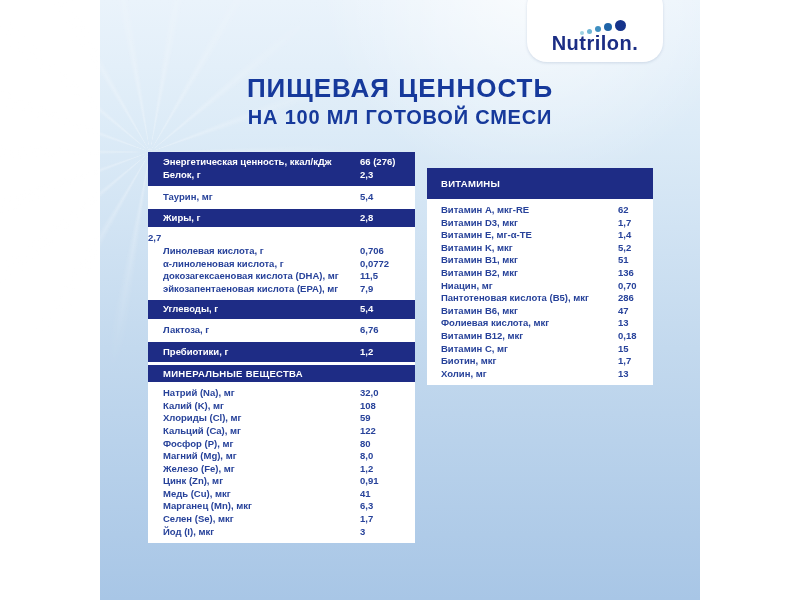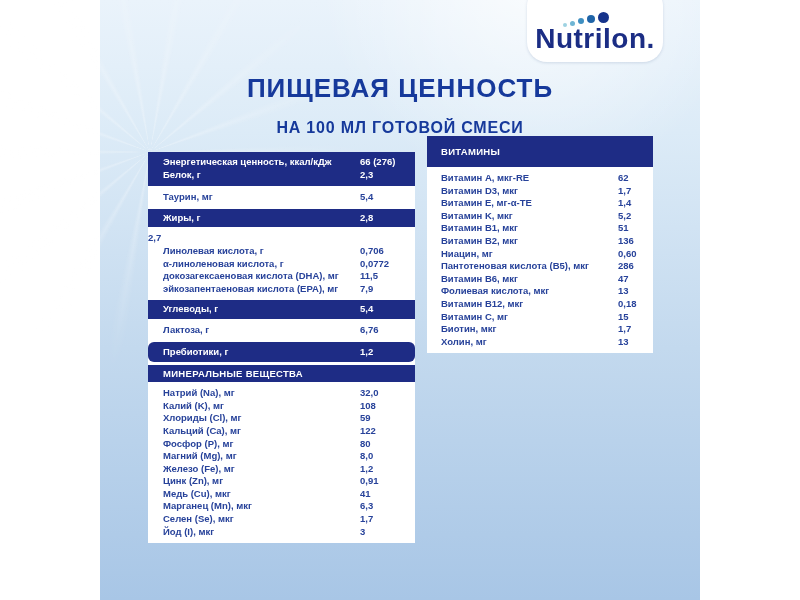--- a/index.html
+++ b/index.html
@@ -24,47 +24,47 @@
   }
   
   .logo-box{
     position:absolute;left:427px;top:-14px;width:136px;height:76px;
     background:#fff;border-radius:20px;
     box-shadow:0 1px 3px rgba(60,90,140,.18);
     display:flex;align-items:flex-end;justify-content:center;
   }
   .logo-inner{position:relative;padding-bottom:9px;text-align:center;}
   .logo-text{
-    color:#1b2d84;font-weight:bold;font-size:28px;letter-spacing:.5px;line-height:1;
+    color:#1b2d84;font-weight:bold;font-size:20px;letter-spacing:.5px;line-height:1;
   }
   .logo-dots{position:absolute;top:-11px;left:28px;width:70px;height:14px;}
   .logo-dots i{position:absolute;border-radius:50%;}
   .d1{width:4px;height:4px;left:0;top:9px;background:#9ed2e2;}
   .d2{width:5px;height:5px;left:7px;top:7px;background:#6fb5d4;}
   .d3{width:6px;height:6px;left:15px;top:4px;background:#3f8fc1;}
   .d4{width:8px;height:8px;left:24px;top:1px;background:#1f64a8;}
   .d5{width:11px;height:11px;left:35px;top:-2px;background:#16338b;}
   
   .title{position:absolute;left:0;width:600px;top:74px;text-align:center;color:#16399b;}
   .title-main{font-size:26px;font-weight:bold;letter-spacing:1px;line-height:1.1;}
-  .title-sub{font-size:16px;font-weight:bold;letter-spacing:.8px;margin-top:16px;}
+  .title-sub{font-size:20px;font-weight:bold;letter-spacing:.8px;margin-top:3px;}
   
   .tbl{position:absolute;background:#ffffff;font-size:9.5px;font-weight:600;color:#27429a;}
   .tbl-left{left:48px;top:152px;width:267px;}
-  .tbl-right{left:327px;top:136px;width:226px;}
+  .tbl-right{left:327px;top:168px;width:226px;}
   .band{background:#1e2c85;color:#ffffff;}
   .band .lbl,.band .val{color:#ffffff;}
   .sec-plain{padding:5px 0;}
   .row{display:flex;align-items:flex-start;line-height:12.6px;}
   .tbl-left .row .lbl{flex:0 0 197px;padding-left:15px;}
   .tbl-right .row .lbl{flex:0 0 177px;padding-left:14px;}
   .row .val{flex:1;}
   .band-multi{padding:4px 0 5px;}
   .band-single{padding:3px 0;}
-  .band-duo{display:flex;align-items:center;padding:4px 0;border-radius:6px;}
+  .band-duo{display:flex;align-items:center;padding:4px 0;}
   .tbl-left .band-duo .lbl-lines{flex:0 0 197px;padding-left:15px;line-height:12.6px;}
   .band-header{padding:0 0 0 15px;height:17px;display:flex;align-items:center;letter-spacing:.3px;}
   .band-gap{height:3px;background:#ffffff;}
   .vit-header{height:31px;display:flex;align-items:center;padding-left:14px;letter-spacing:.3px;}
 </style>
 </head>
 <body>
 
 <div class="card">
   <div class="rays"></div>
@@ -225,21 +225,21 @@
         <div class="row">
           <div class="lbl">Витамин B1, мкг</div>
           <div class="val">51</div>
         </div>
         <div class="row">
           <div class="lbl">Витамин B2, мкг</div>
           <div class="val">136</div>
         </div>
         <div class="row">
           <div class="lbl">Ниацин, мг</div>
-          <div class="val">0,60</div>
+          <div class="val">0,70</div>
         </div>
         <div class="row">
           <div class="lbl">Пантотеновая кислота (B5), мкг</div>
           <div class="val">286</div>
         </div>
         <div class="row">
           <div class="lbl">Витамин B6, мкг</div>
           <div class="val">47</div>
         </div>
         <div class="row">

